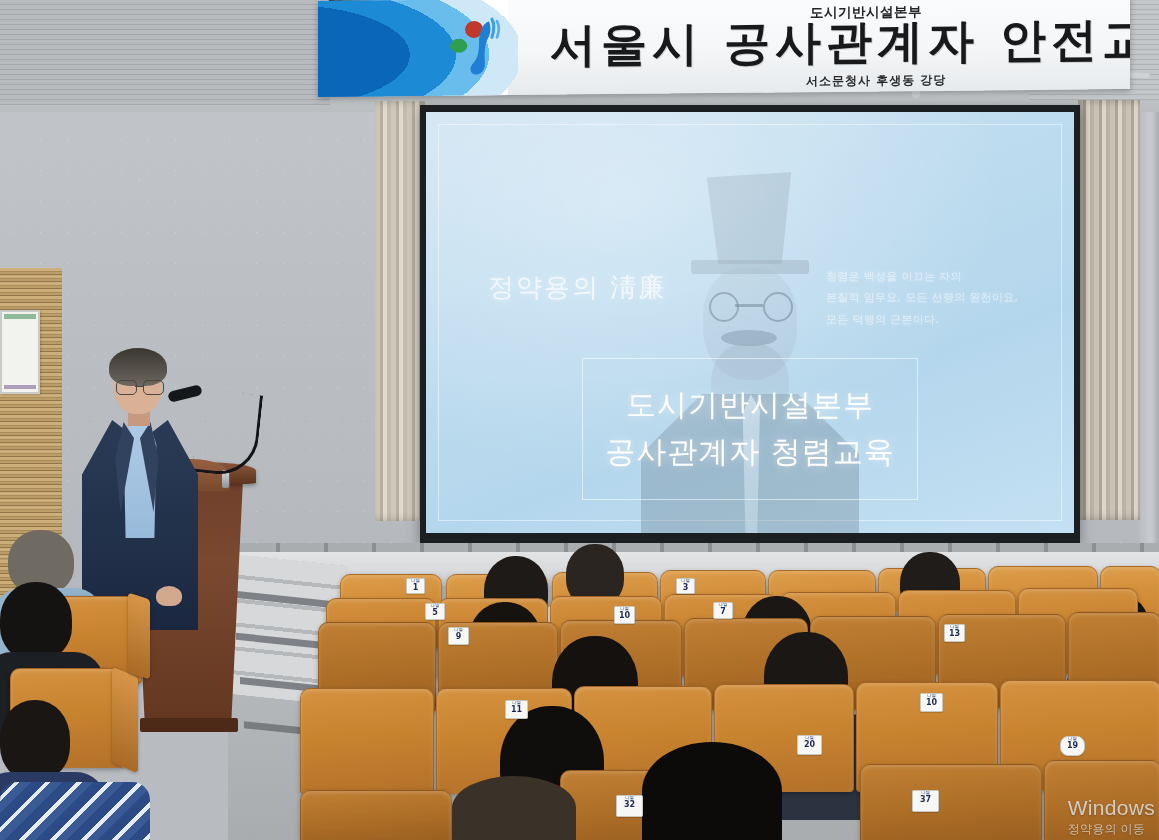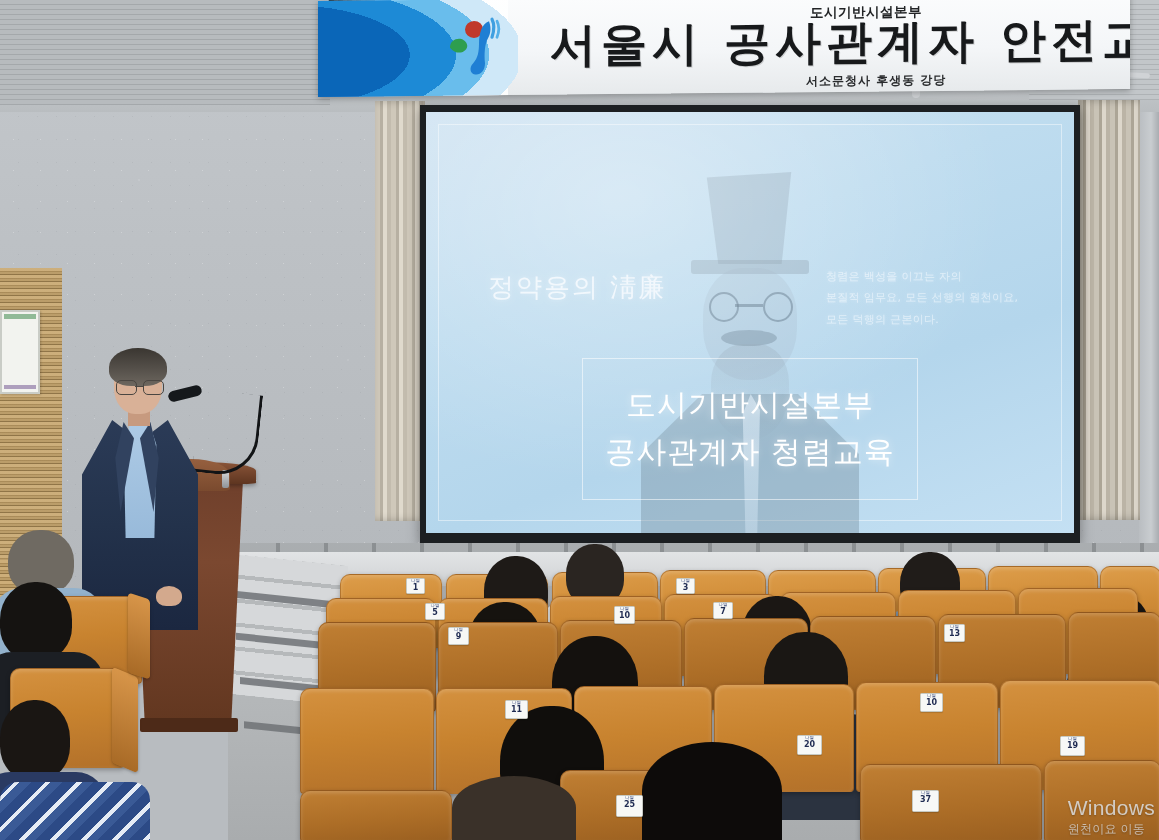--- a/index.html
+++ b/index.html
@@ -862,31 +862,31 @@
     <span class="num">11</span>
   </div>
   <div class="seat-label" style="left:920px;top:693px;width:21px;height:17px;">
     <span class="row">나열</span>
     <span class="num">10</span>
   </div>
   <div class="seat-label" style="left:797px;top:735px;width:23px;height:18px;">
     <span class="row">나열</span>
     <span class="num">20</span>
   </div>
-  <div class="seat-label" style="left:1060px;top:736px;width:23px;height:18px;">
+  <div class="seat-label" style="left:1060px;top:736px;width:23px;height:18px;border-radius:8px;">
     <span class="row">나열</span>
     <span class="num">19</span>
   </div>
   <div class="seat-label" style="left:616px;top:795px;width:25px;height:20px;">
     <span class="row">나열</span>
-    <span class="num">25</span>
+    <span class="num">32</span>
   </div>
   <div class="seat-label" style="left:912px;top:790px;width:25px;height:20px;">
     <span class="row">나열</span>
     <span class="num">37</span>
   </div>
 
   <div class="watermark">
     <span>Windows</span>
-    <span class="sub">원천이요 이동</span>
+    <span class="sub">정약용의 이동</span>
   </div>
 
 </div>
 
 </body></html>

